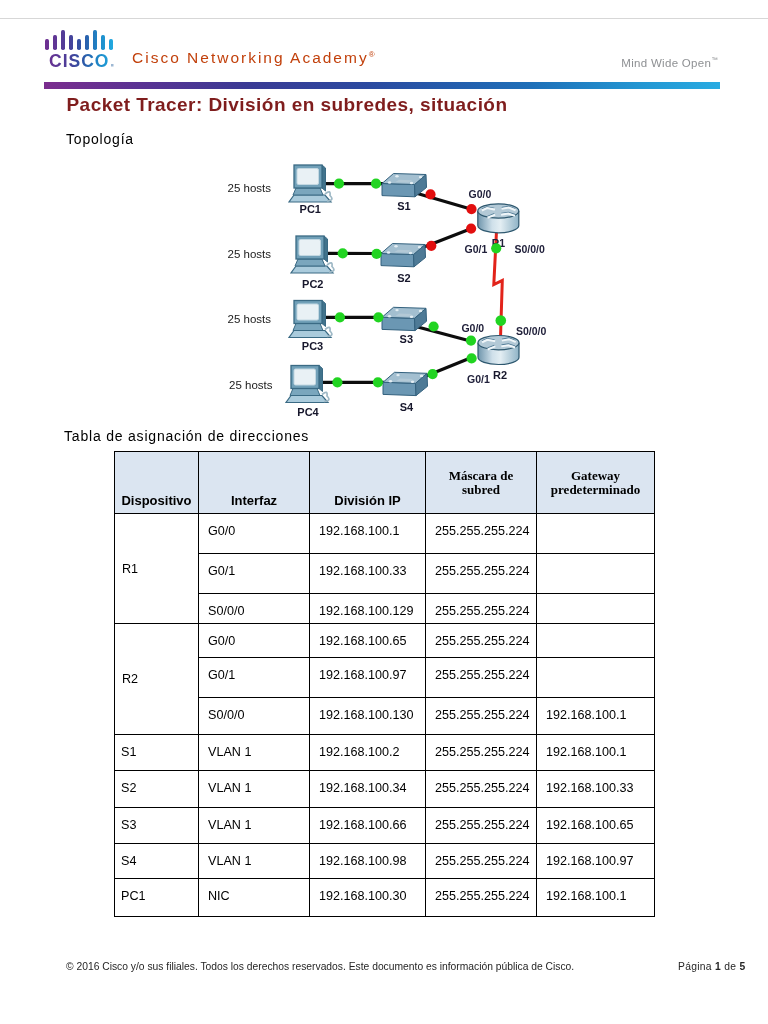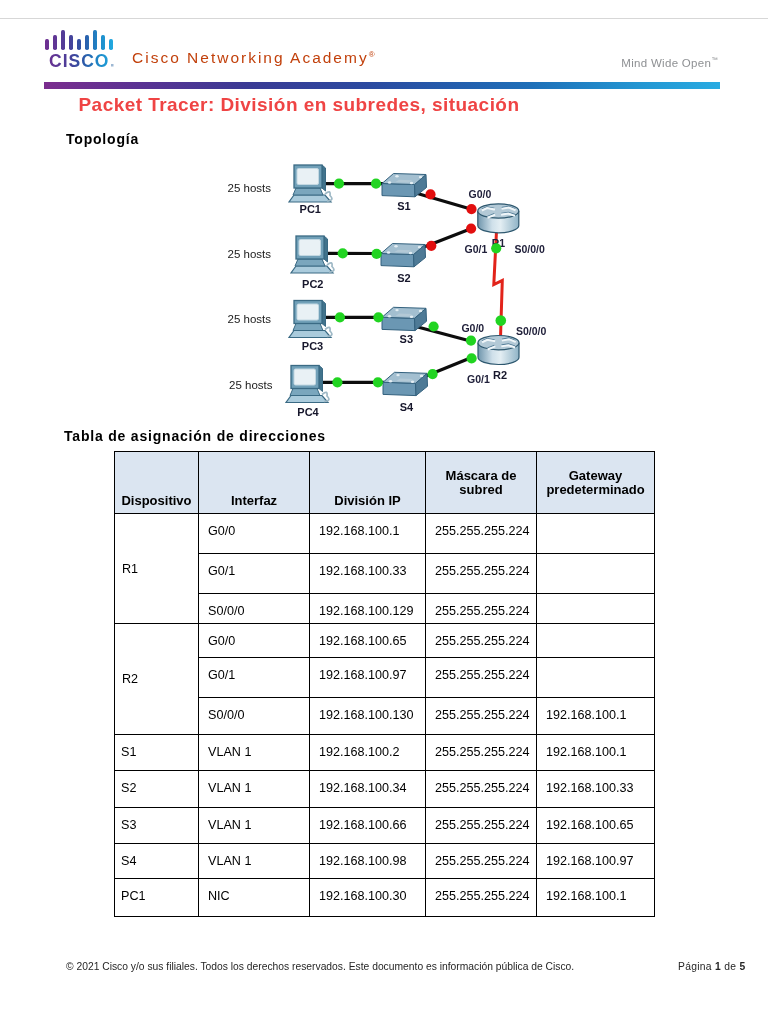--- a/index.html
+++ b/index.html
@@ -6,33 +6,33 @@
   body{width:768px;height:1024px;background:#ffffff;position:relative;
        font-family:"Liberation Sans",sans-serif;overflow:hidden;}
   .abs{position:absolute;}
   #topline{left:0;top:18px;width:768px;height:1px;background:#d7d7d7;}
   #gradbar{left:44px;top:82px;width:676px;height:7px;
     background:linear-gradient(90deg,#7b2d8e 0%,#5a3293 14%,#3a3a94 30%,#2b4aa0 48%,#1e6fb8 72%,#2396d2 88%,#29abe2 100%);}
   #cna{left:132px;top:49px;font-size:15.5px;color:#c2410c;letter-spacing:2px;}
   #cna sup{font-size:8px;}
   #mwo{left:0;top:56px;width:718px;text-align:right;font-size:11.5px;color:#8e9093;letter-spacing:0.3px;}
   #mwo sup{font-size:6.5px;}
-  #title{left:66.5px;top:93.5px;font-size:19px;font-weight:bold;color:#ef4444;letter-spacing:0.45px;margin-left:12px;}
-  .h2{font-size:14px;font-weight:bold;color:#000;letter-spacing:0.8px;}
+  #title{left:66.5px;top:93.5px;font-size:19px;font-weight:bold;color:#7f1d1d;letter-spacing:0.45px;}
+  .h2{font-size:14px;font-weight:normal;color:#000;letter-spacing:0.8px;}
   #h-topo{left:66px;top:131px;}
   #h-tabla{left:64px;top:428px;}
   #footer-l{left:66px;top:961px;font-size:10.3px;color:#262626;}
   #footer-r{left:678px;top:961px;font-size:10.3px;color:#262626;letter-spacing:0.3px;}
   
   #tblwrap{left:114px;top:451px;}
   table{border-collapse:collapse;table-layout:fixed;}
   td{border:1px solid #000;font-size:12.6px;color:#000;vertical-align:top;
      padding:9.5px 0 0 9px;box-sizing:border-box;overflow:hidden;}
   tr.hdr td{background:#dbe5f1;font-weight:bold;font-size:13px;text-align:center;padding:5px 0 5px 0;vertical-align:bottom;}
-  tr.hdr td.mid{vertical-align:middle;padding:0;line-height:14px;}
+  tr.hdr td.mid{vertical-align:middle;padding:0;line-height:14px;font-family:Liberation Serif, serif;}
   td.dev{vertical-align:middle;padding:0 0 0 7px;}
   td.devt{vertical-align:top;padding:9.5px 0 0 6px;}
 </style>
 </head>
 <body>
 <div id="topline" class="abs"></div>
 
 <svg class="abs" style="left:0;top:0;" width="768" height="80" viewBox="0 0 768 80">
   <defs>
     <linearGradient id="lg" x1="45" y1="0" x2="113" y2="0" gradientUnits="userSpaceOnUse">
@@ -274,14 +274,14 @@
           <td class="devt">PC1</td>
           <td>NIC</td>
           <td>192.168.100.30</td>
           <td>255.255.255.224</td>
           <td>192.168.100.1</td>
         </tr>
 </tbody>
     </table>
 </div>
 
-<div id="footer-l" class="abs">© 2021 Cisco y/o sus filiales. Todos los derechos reservados. Este documento es información pública de Cisco.</div>
+<div id="footer-l" class="abs">© 2016 Cisco y/o sus filiales. Todos los derechos reservados. Este documento es información pública de Cisco.</div>
 <div id="footer-r" class="abs">Página <b>1</b> de <b>5</b></div>
 
 </body></html>

